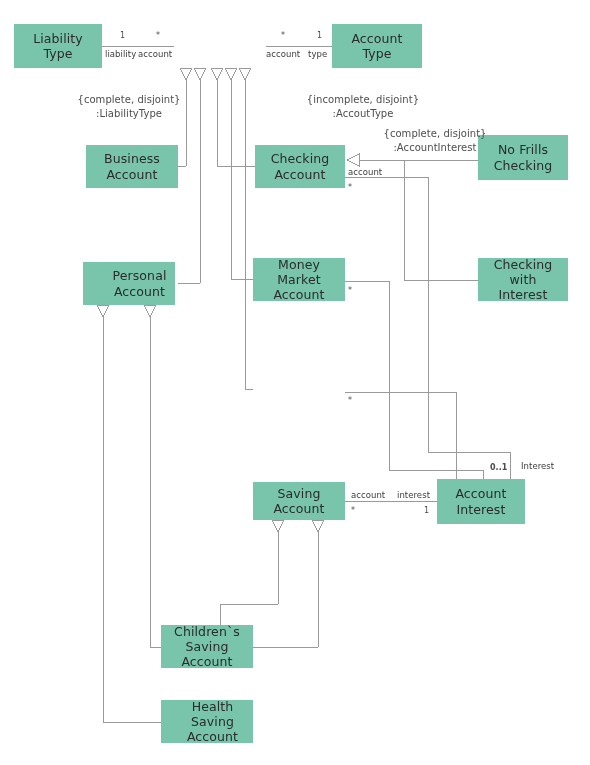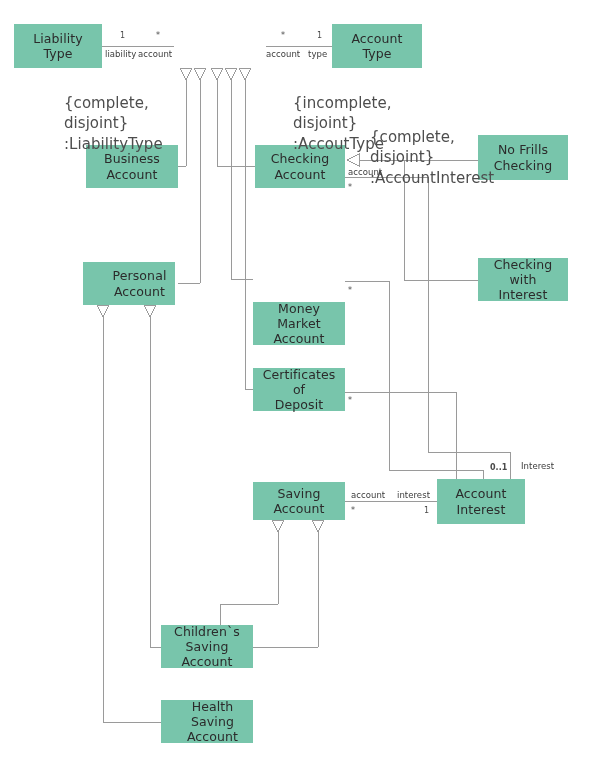--- a/index.html
+++ b/index.html
@@ -48,22 +48,23 @@
     white-space: pre;
     font-size: 8.5px;
     letter-spacing: 0.05px;
   }
   .lbl.mult {
     font-size: 8px;
     color: #4a4a4a;
   }
   .constraint {
     position: absolute;
+    text-align: center;
     color: #4d4d4d;
-    font-size: 15px;
+    font-size: 10px;
     line-height: 1.35;
     white-space: pre-line;
     letter-spacing: 0.05px;
   }
 </style>
 </head>
 <body>
 
 <div id="canvas">
 
@@ -130,23 +131,22 @@
 
     </g>
   </svg>
 
   <div class="cls-box" style="left:14px;  top:24px;  width:88px;  height:44px;">Liability<br>Type</div>
   <div class="cls-box" style="left:332px; top:24px;  width:90px;  height:44px;">Account Type</div>
   <div class="cls-box" style="left:86px;  top:145px; width:92px;  height:43px;">Business<br>Account</div>
   <div class="cls-box" style="left:255px; top:145px; width:90px;  height:43px;">Checking<br>Account</div>
   <div class="cls-box" style="left:478px; top:135px; width:90px;  height:45px;">No Frills<br>Checking</div>
   <div class="cls-box" style="left:83px;  top:262px; width:92px;  height:43px;padding-left:24px;">Personal<br>Account</div>
-  <div class="cls-box" style="left:253px; top:258px; width:92px;  height:43px;margin-top:44px;">Money Market<br>Account</div>
+  <div class="cls-box" style="left:253px; top:258px; width:92px;  height:43px;">Money Market<br>Account</div>
   <div class="cls-box" style="left:478px; top:258px; width:90px;  height:43px;">Checking with<br>Interest</div>
-  <div class="cls-box" style="left:253px; top:368px; width:92px;  height:43px;">Certificates of<br>Deposit</div>
   <div class="cls-box" style="left:253px; top:482px; width:92px;  height:38px;">Saving Account</div>
   <div class="cls-box" style="left:437px; top:479px; width:88px;  height:45px;">Account<br>Interest</div>
   <div class="cls-box" style="left:161px; top:625px; width:92px;  height:43px;">Children`s<br>Saving Account</div>
   <div class="cls-box" style="left:161px; top:700px; width:92px;  height:43px;padding-left:14px;">Health Saving<br>Account</div>
 
   <div class="constraint" style="left:64px;  top:93px;  width:130px;">{complete, disjoint}<br>:LiabilityType</div>
   <div class="constraint" style="left:245px; top:93px;  width:140px;padding-left:48px;">{incomplete, disjoint}<br>:AccoutType</div>
   <div class="constraint" style="left:370px; top:127px; width:130px;">{complete, disjoint}<br>:AccountInterest</div>
 
   <div class="lbl mult" style="left:120px; top:31px;">1</div>

